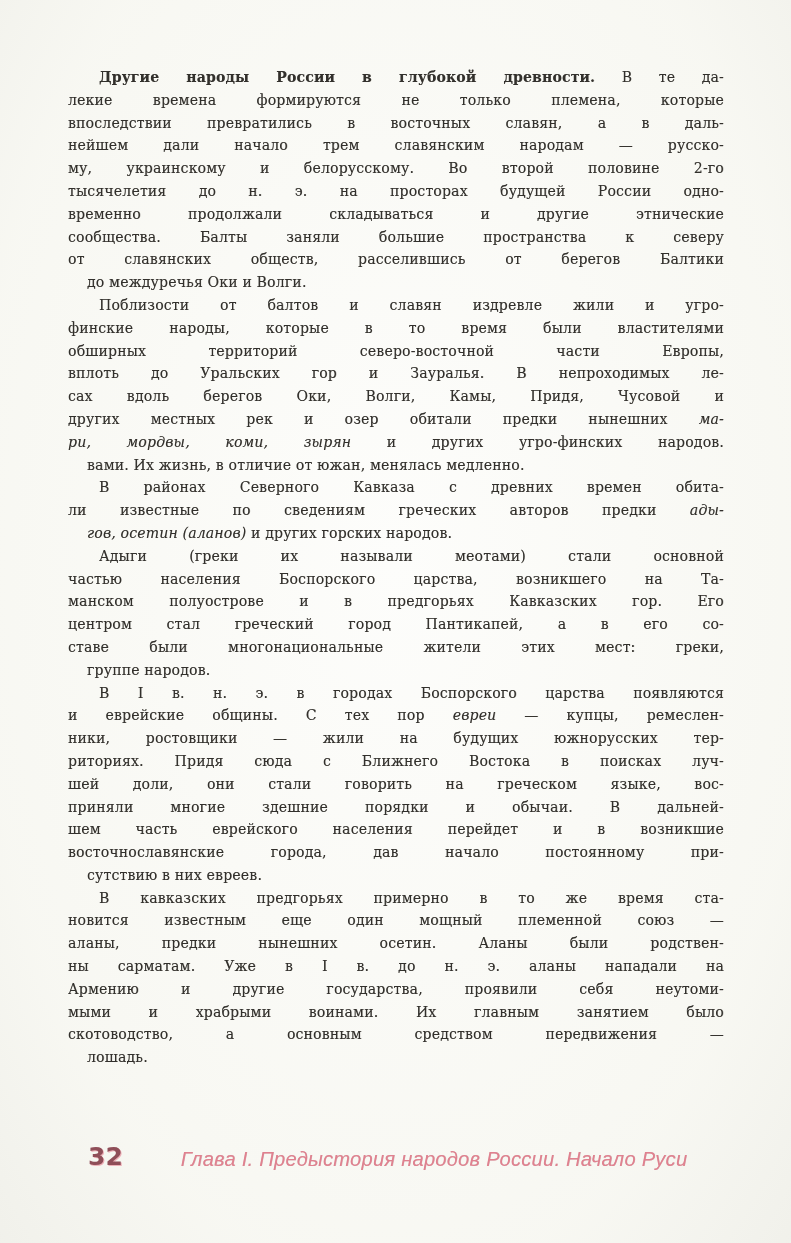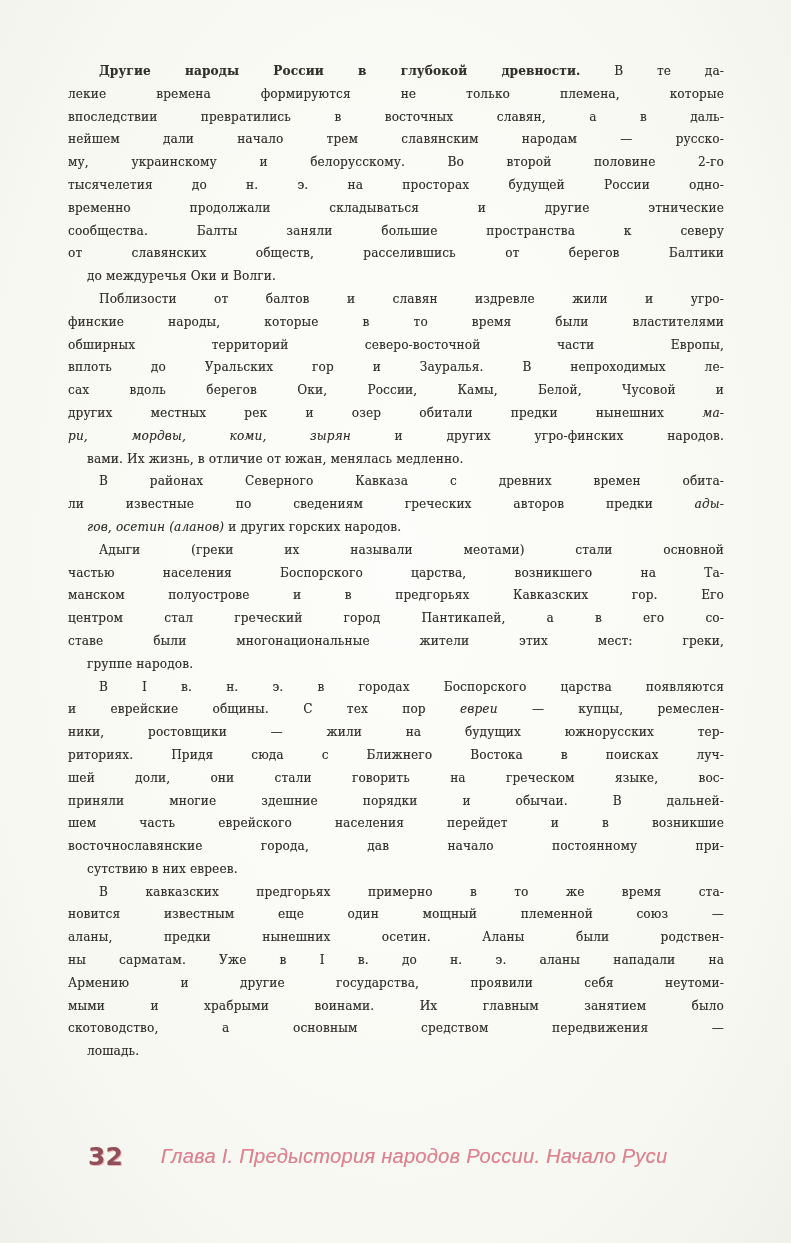--- a/index.html
+++ b/index.html
@@ -17,24 +17,24 @@
   .page {
     position: absolute;
     inset: 0;
     background:
       radial-gradient(ellipse at 50% 45%, rgba(255,255,255,0.6) 0%, rgba(244,244,238,0.4) 75%, rgba(233,233,226,0.55) 100%),
       #fafaf5;
   }
   .text-block {
     position: absolute;
     left: 68px;
-    top: 60px;
+    top: 66px;
     width: 656px;
     color: #32302c;
-    font-size: 12px;
+    font-size: 14px;
     letter-spacing: 0.2px;
     text-shadow: 0.3px 0.3px 0.4px rgba(70,66,60,0.45);
   }
   .paragraph { margin: 0; }
   .line {
     line-height: 22.8px;
     height: 22.8px;
     overflow: hidden;
     text-align: justify;
     text-align-last: justify;
@@ -43,21 +43,22 @@
   .line.first { text-indent: 31px; }
   .line.last  { text-align: left; text-align-last: left; margin-left: 19px; }
   .line b { font-weight: bold; }
   .line i { font-style: italic; }
   .footer {
     position: absolute;
     left: 88px;
     top: 1142px;
     width: 640px;
     display: flex;
-    align-items: center;
+    align-items: flex-end;
+    gap: 20px;
   }
   .page-number {
     font-family: "DejaVu Sans", sans-serif;
     font-weight: bold;
     font-size: 25px;
     color: #8f4e58;
     text-shadow: 1px 1px 0 rgba(232,121,138,0.55);
   }
   .chapter-title {
     margin-left: 38px;
@@ -85,21 +86,21 @@
         <div class="line">временно продолжали складываться и другие этнические</div>
         <div class="line">сообщества. Балты заняли большие пространства к северу</div>
         <div class="line">от славянских обществ, расселившись от берегов Балтики</div>
         <div class="line last">до междуречья Оки и Волги.</div>
       </div>
       <div class="paragraph">
         <div class="line first">Поблизости от балтов и славян издревле жили и угро-</div>
         <div class="line">финские народы, которые в то время были властителями</div>
         <div class="line">обширных территорий северо-восточной части Европы,</div>
         <div class="line">вплоть до Уральских гор и Зауралья. В непроходимых ле-</div>
-        <div class="line">сах вдоль берегов Оки, России, Камы, Белой, Чусовой и</div>
+        <div class="line">сах вдоль берегов Оки, Волги, Камы, Придя, Чусовой и</div>
         <div class="line">других местных рек и озер обитали предки нынешних <i>ма-</i></div>
         <div class="line"><i>ри, мордвы, коми, зырян</i> и других угро-финских народов.</div>
         <div class="line last">вами. Их жизнь, в отличие от южан, менялась медленно.</div>
       </div>
       <div class="paragraph">
         <div class="line first">В районах Северного Кавказа с древних времен обита-</div>
         <div class="line">ли известные по сведениям греческих авторов предки <i>ады-</i></div>
         <div class="line last"><i>гов, осетин (аланов)</i> и других горских народов.</div>
       </div>
       <div class="paragraph">

